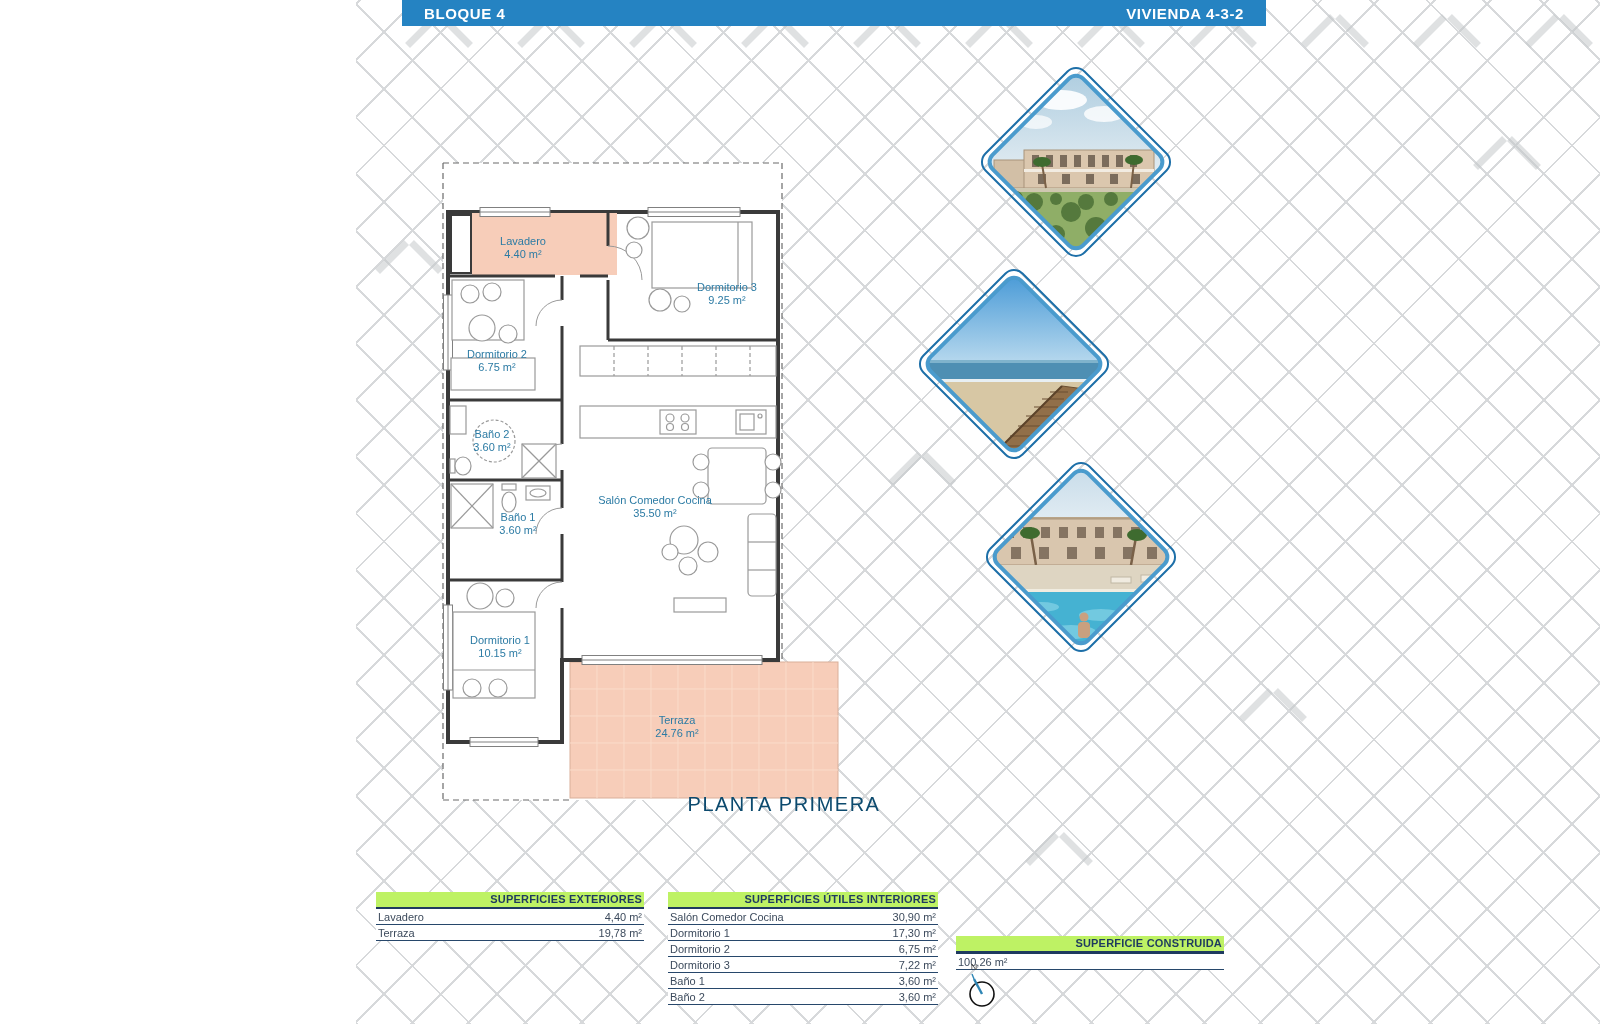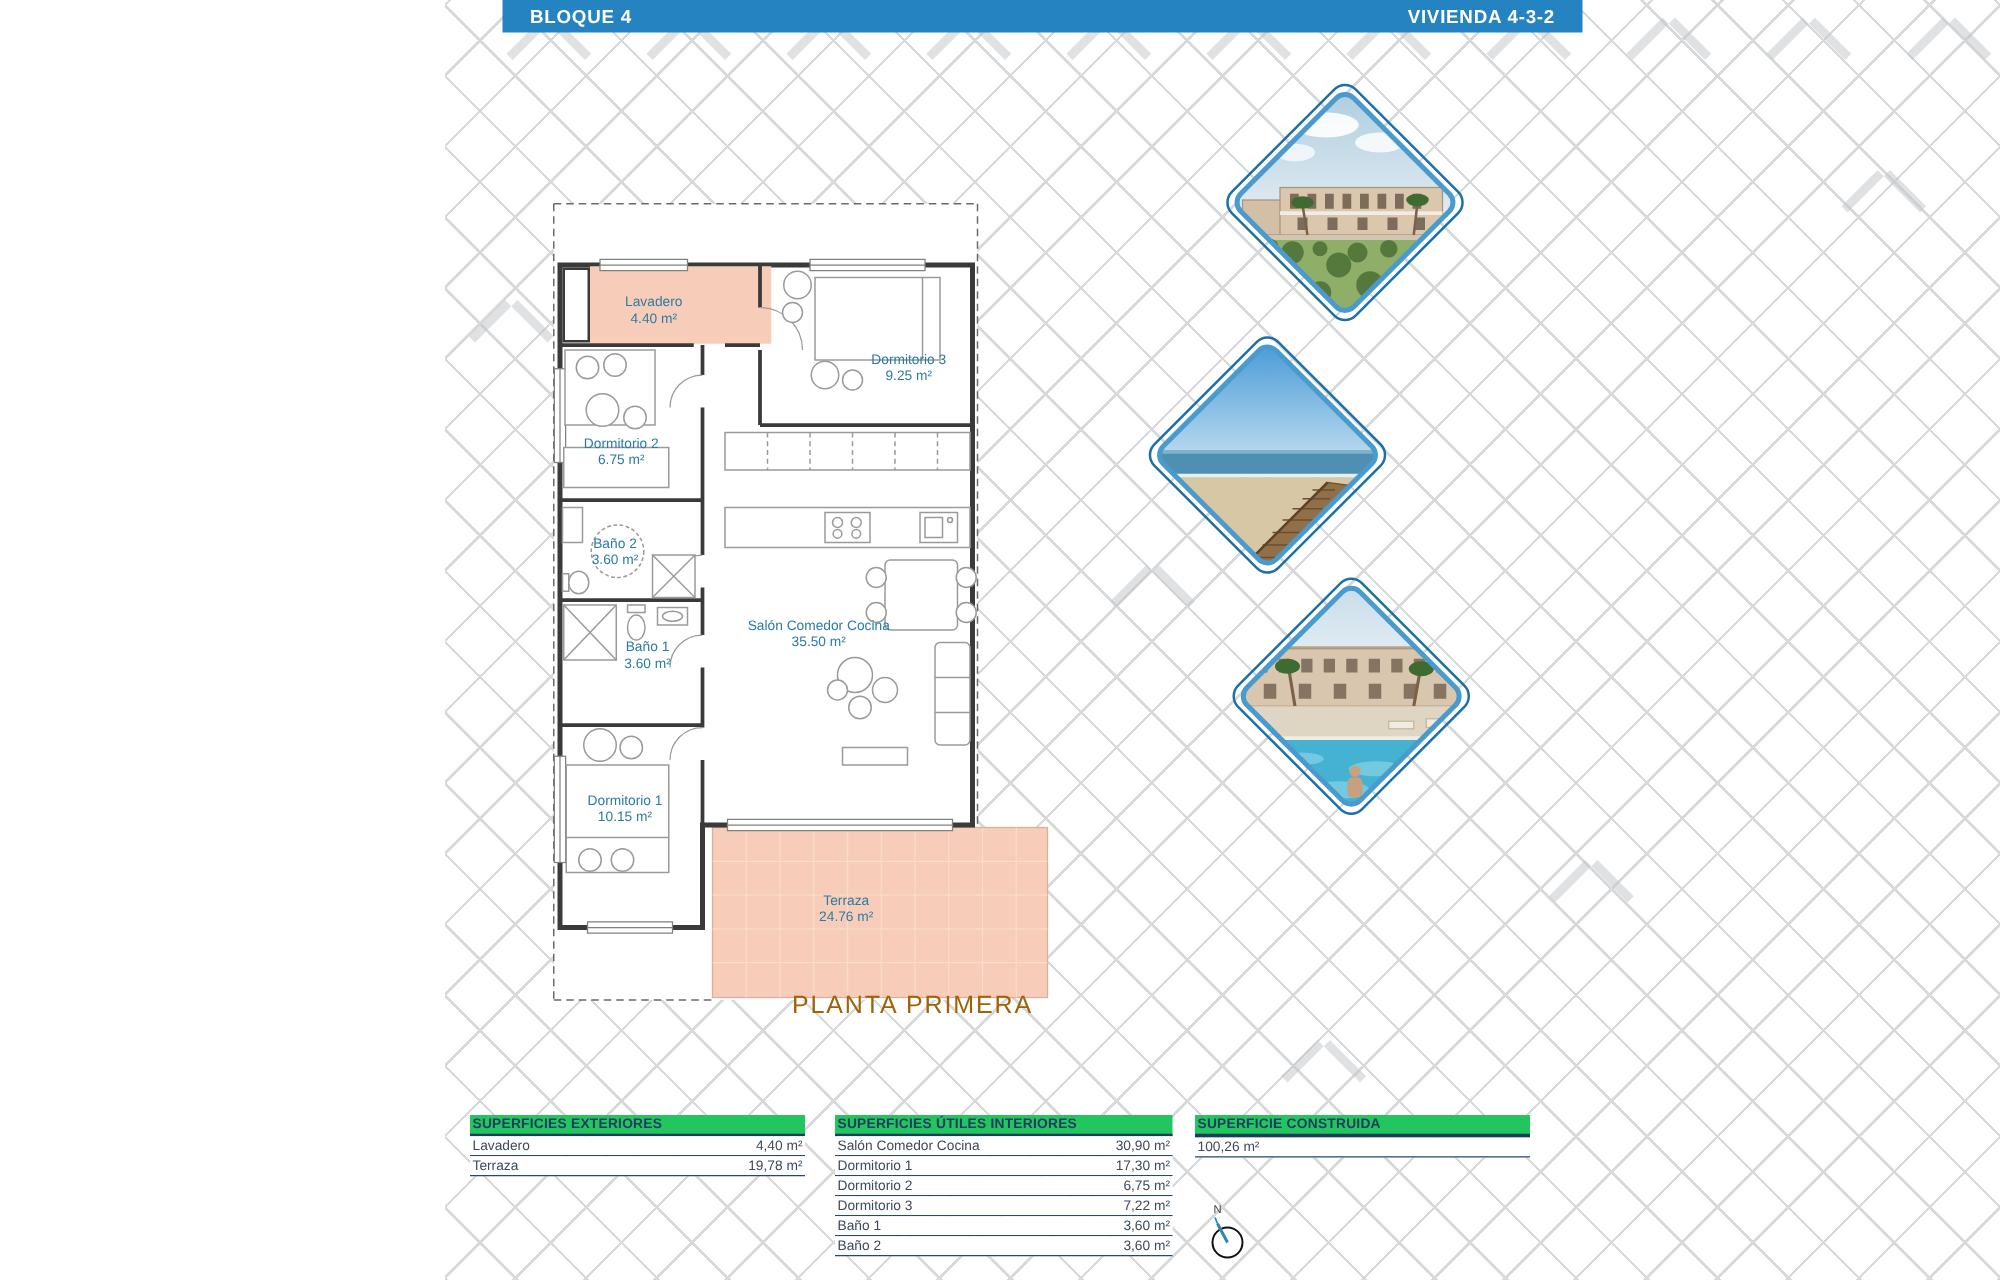--- a/index.html
+++ b/index.html
@@ -24,32 +24,32 @@
   .topbar{
     position:absolute;left:368px;top:0;width:864px;height:26px;
     background:#2583c2;color:#ffffff;z-index:5;
     display:flex;justify-content:space-between;align-items:center;
     padding:0 22px;box-sizing:border-box;
     font-size:15px;font-weight:bold;letter-spacing:.6px;margin-left:34px;
   }
 
   .plansvg{position:absolute;left:420px;top:150px;z-index:3;}
   .plan-title{
-    position:absolute;left:625px;top:793px;width:210px;z-index:4;
-    text-align:center;font-size:20px;color:#a16207;letter-spacing:1.5px;
+    position:absolute;left:679px;top:793px;width:210px;z-index:4;
+    text-align:center;font-size:20px;color:#0c4a6e;letter-spacing:1.5px;
   }
 
   .diamond{position:absolute;z-index:3;}
 
   .tbl{position:absolute;z-index:4;font-size:11px;}
   .tbl-title{
-    text-align:left;font-weight:bold;color:#1e3a5f;background:#22c55e;
+    text-align:right;font-weight:bold;color:#1e3a5f;background:#bef264;
     padding:1px 2px 2px;border-bottom:2.5px solid #1e3a5f;letter-spacing:.2px;
   }
-  .tbl-title.thick{border-bottom-width:3.5px;}
+  .tbl-title.thick{border-bottom-width:3.5px;margin-top:44px;}
   .tbl-row{
     display:flex;justify-content:space-between;background:#fff;
     color:#3c4a5c;padding:2px 2px 1px;border-bottom:1.2px solid #27476b;
     line-height:12px;
   }
   .tbl-row.single{}
   .compass{position:absolute;left:958px;top:956px;z-index:4;}
 </style>
 </head>
 <body>

